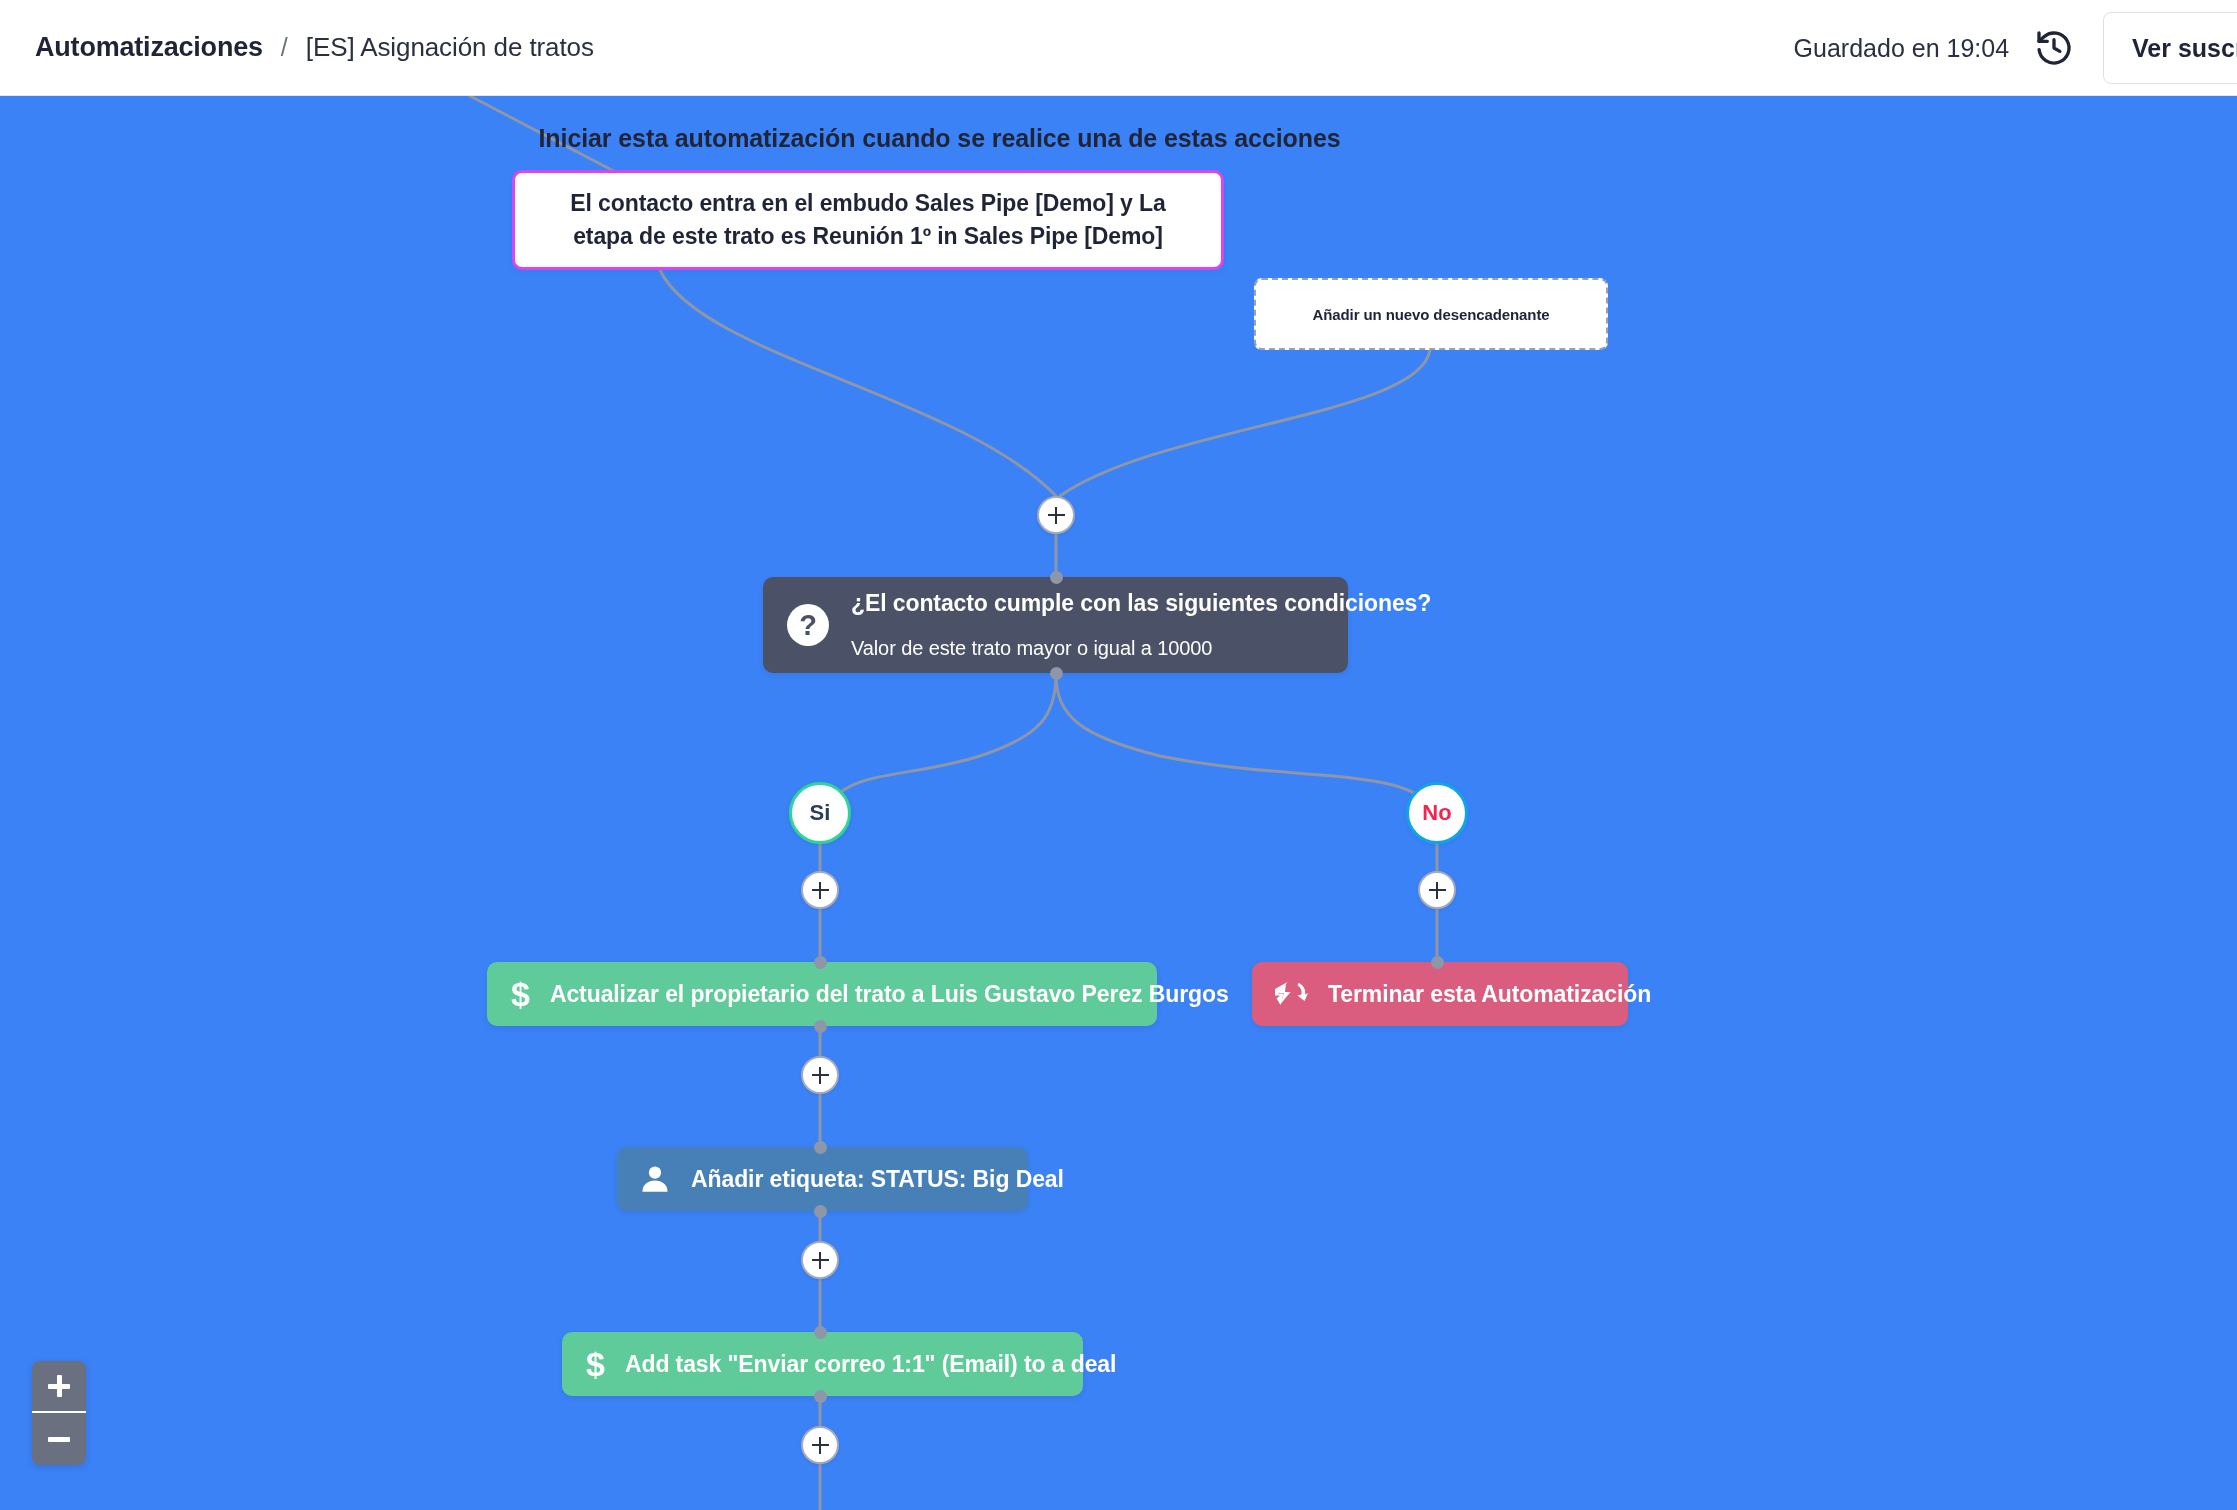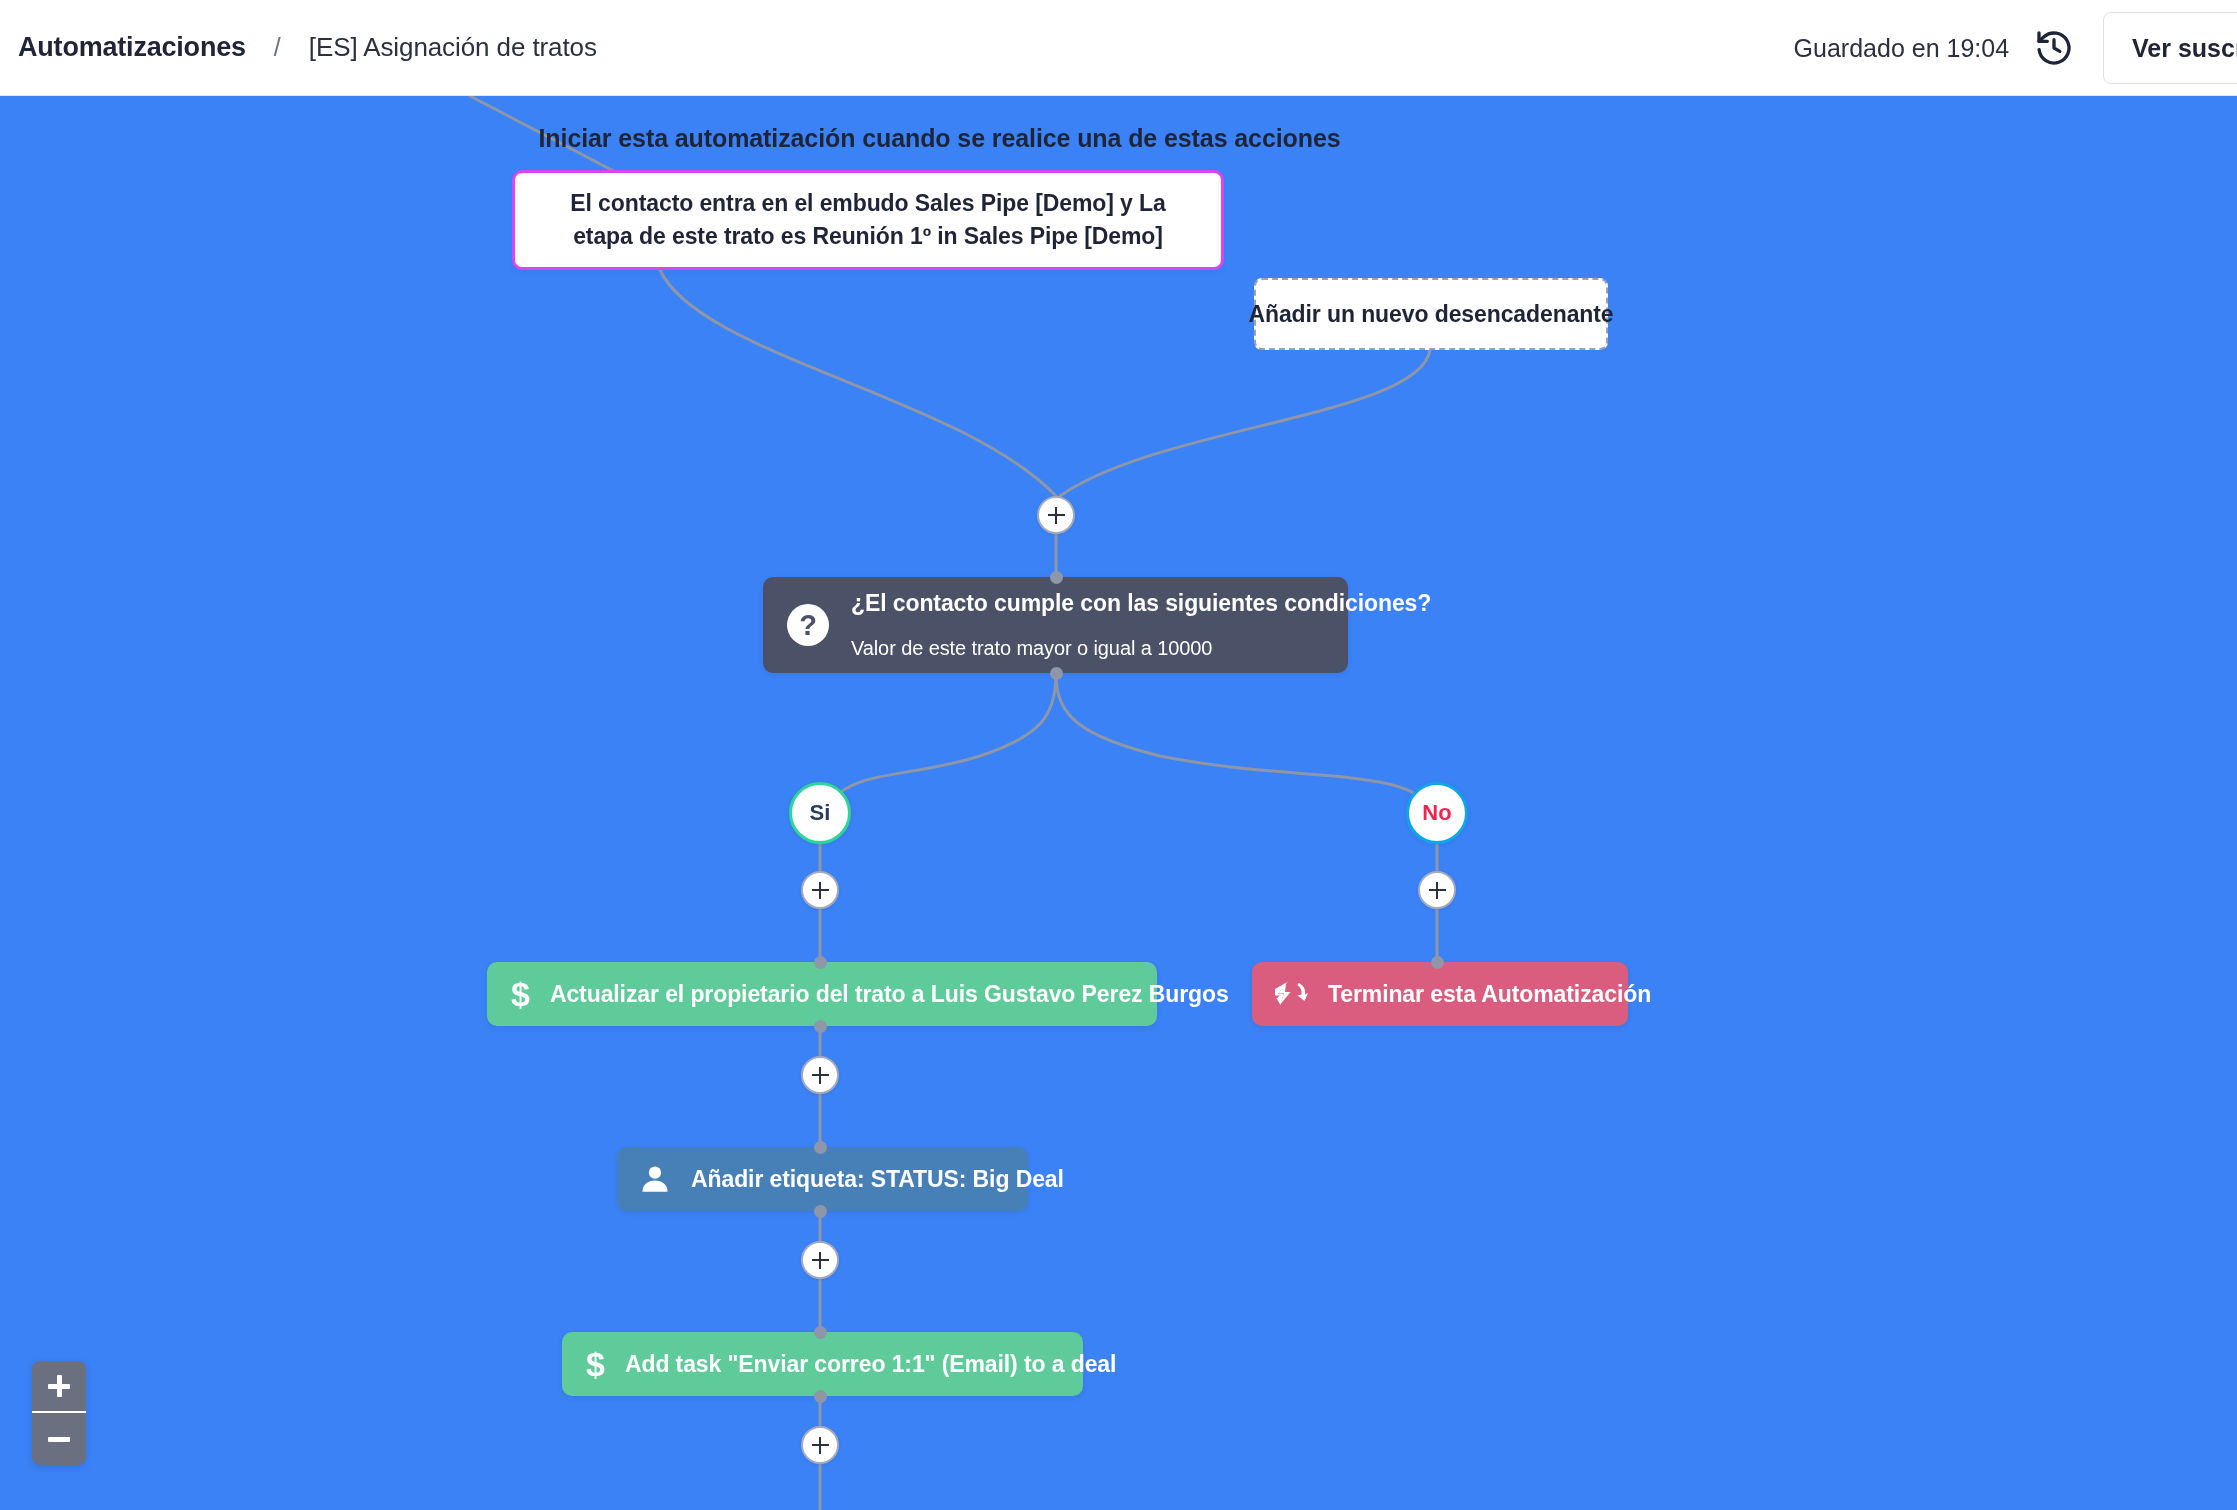--- a/index.html
+++ b/index.html
@@ -27,24 +27,24 @@
     height: 96px;
     background: #ffffff;
     border-bottom: 1px solid #e4e7ee;
     display: flex;
     align-items: center;
     z-index: 50;
   }
 
   #breadcrumb {
     position: absolute;
-    left: 18px;
+    left: 35px;
     display: flex;
     align-items: baseline;
-    gap: 28px;
+    gap: 18px;
     white-space: nowrap;
   }
   .crumb-root {
     font-size: 27px;
     font-weight: 700;
     color: #1f2437;
     letter-spacing: -0.2px;
   }
   .crumb-sep {
     font-size: 25px;
@@ -195,21 +195,21 @@
     background: #ffffff;
     border: 2px dashed #9aa1b4;
     border-radius: 8px;
     display: flex;
     align-items: center;
     justify-content: center;
     z-index: 6;
     cursor: pointer;
   }
   #add-trigger-card .t-text {
-    font-size: 23px;
+    font-size: 15px;
     font-weight: 700;
     color: #1f2437;
     letter-spacing: -0.1px;
     white-space: nowrap;
   }
 
   
   .plus-btn {
     position: absolute;
     width: 38px;

